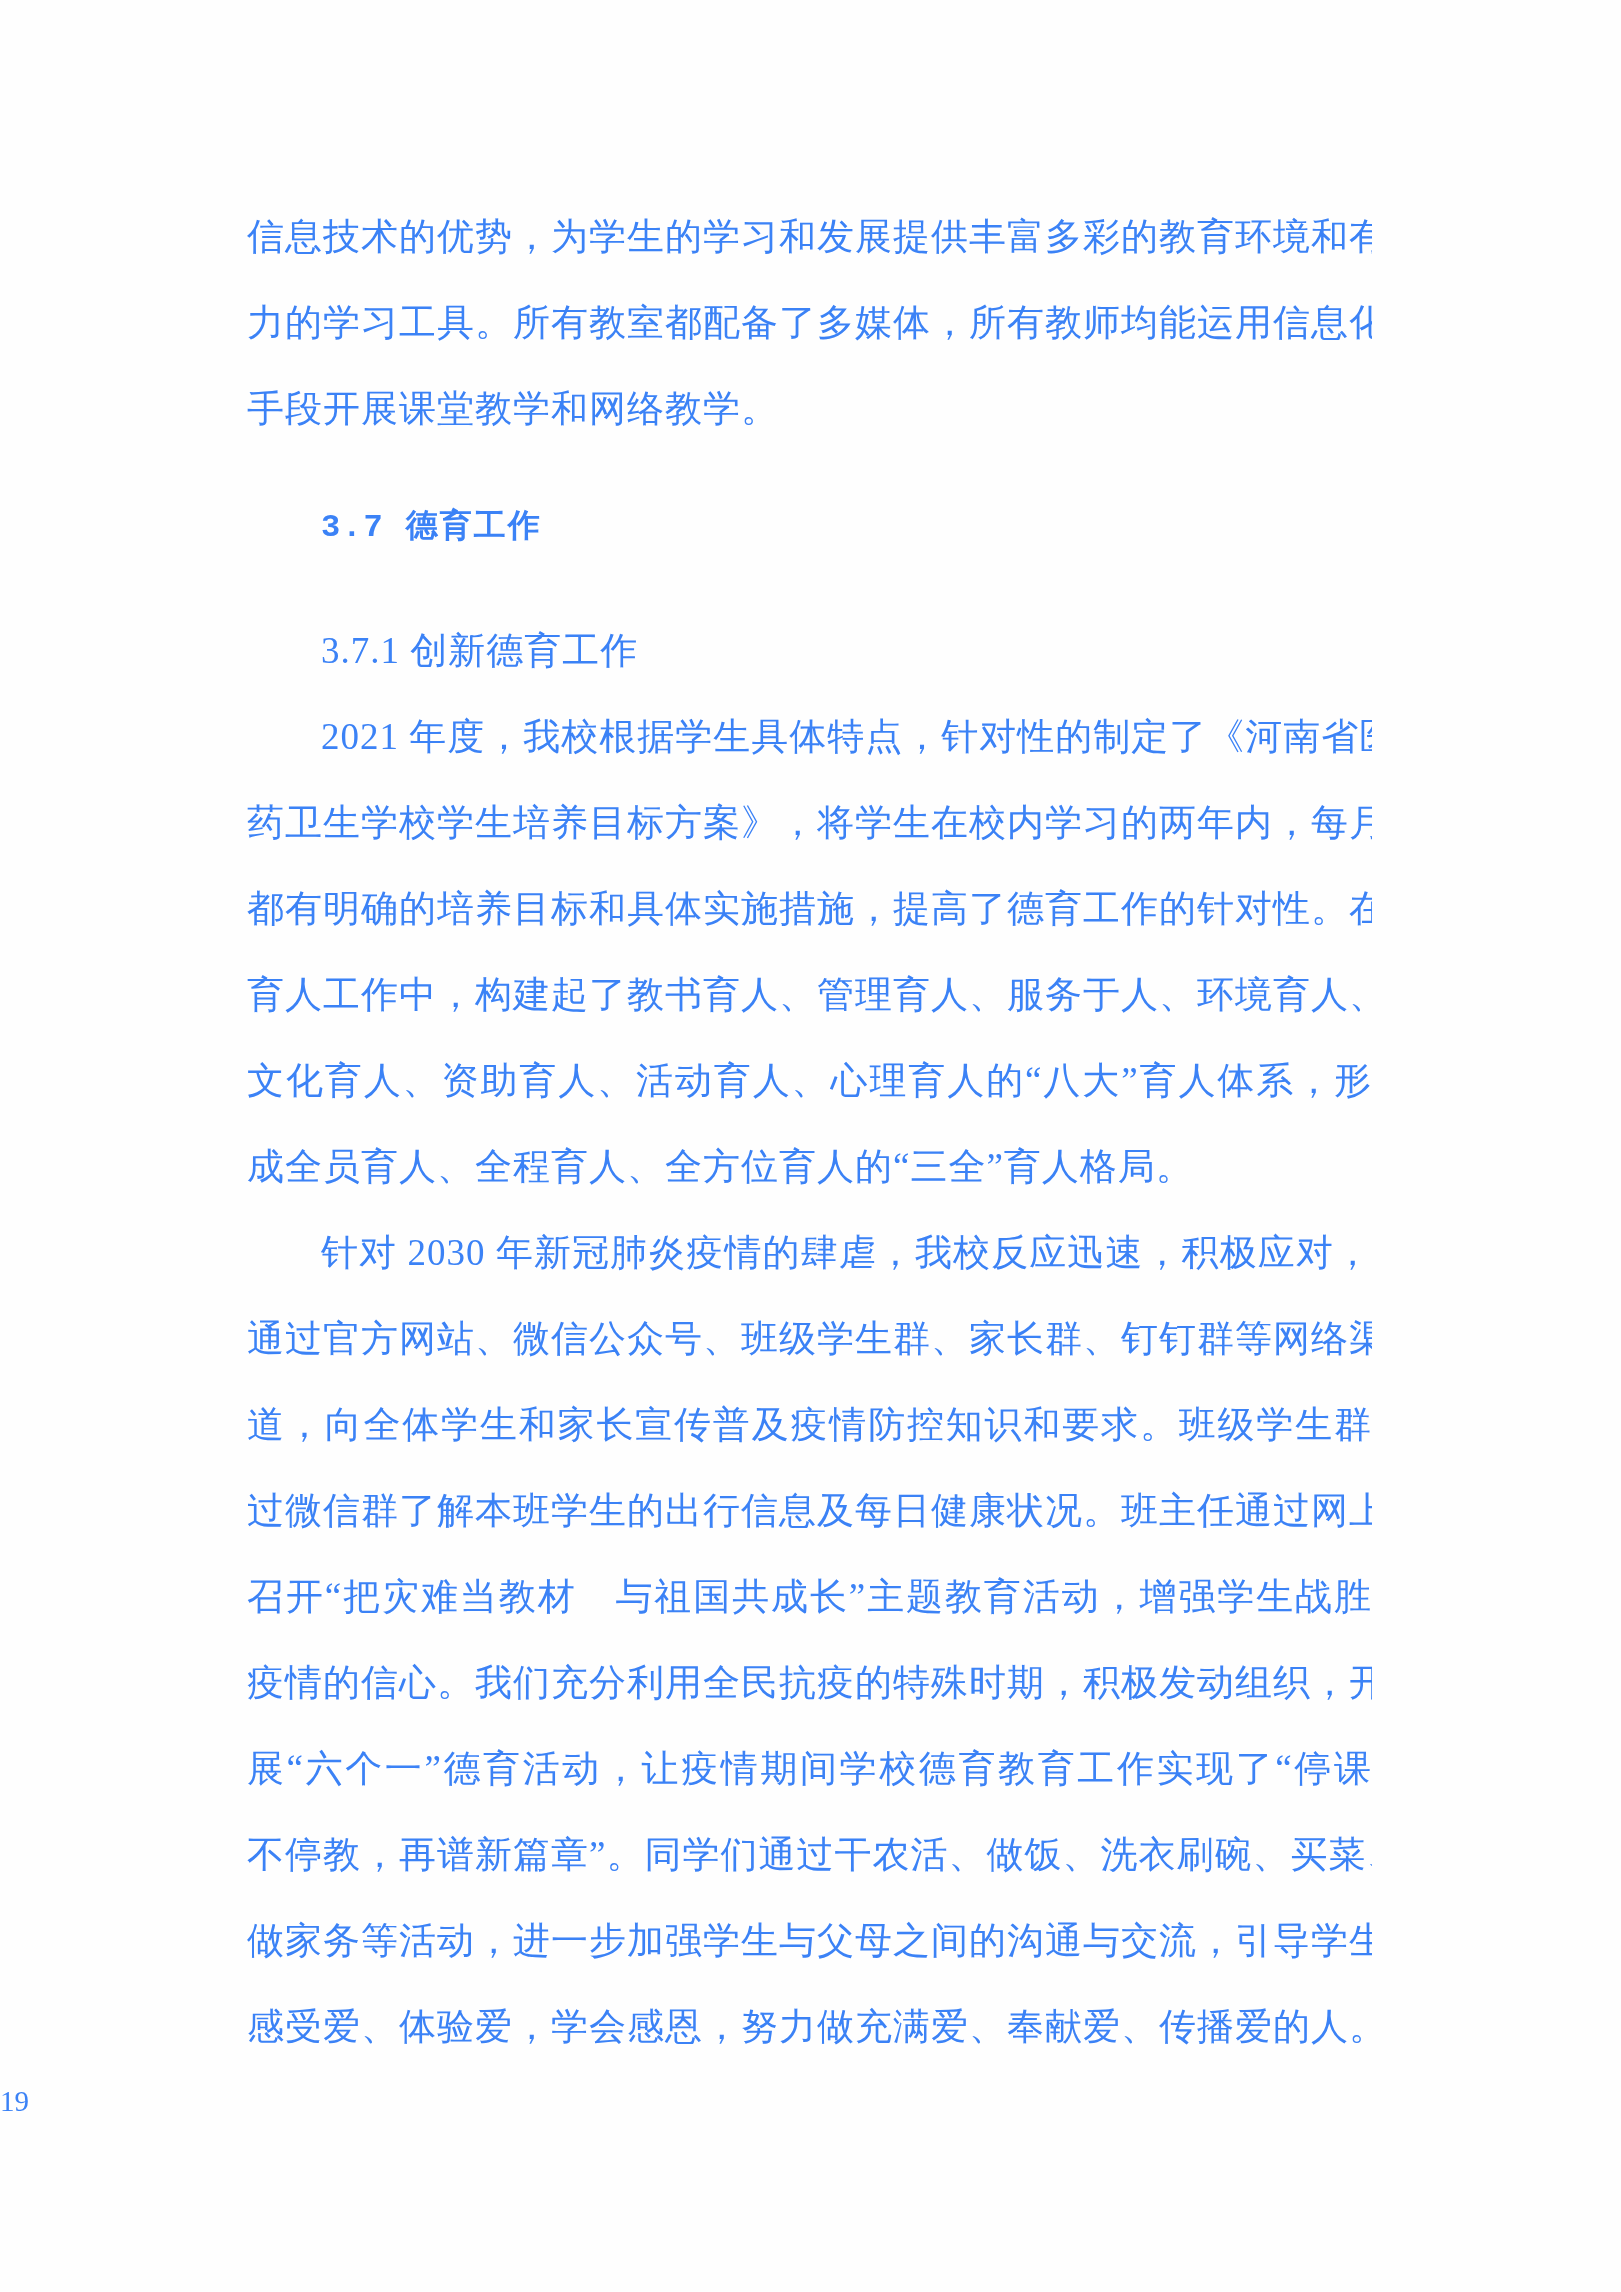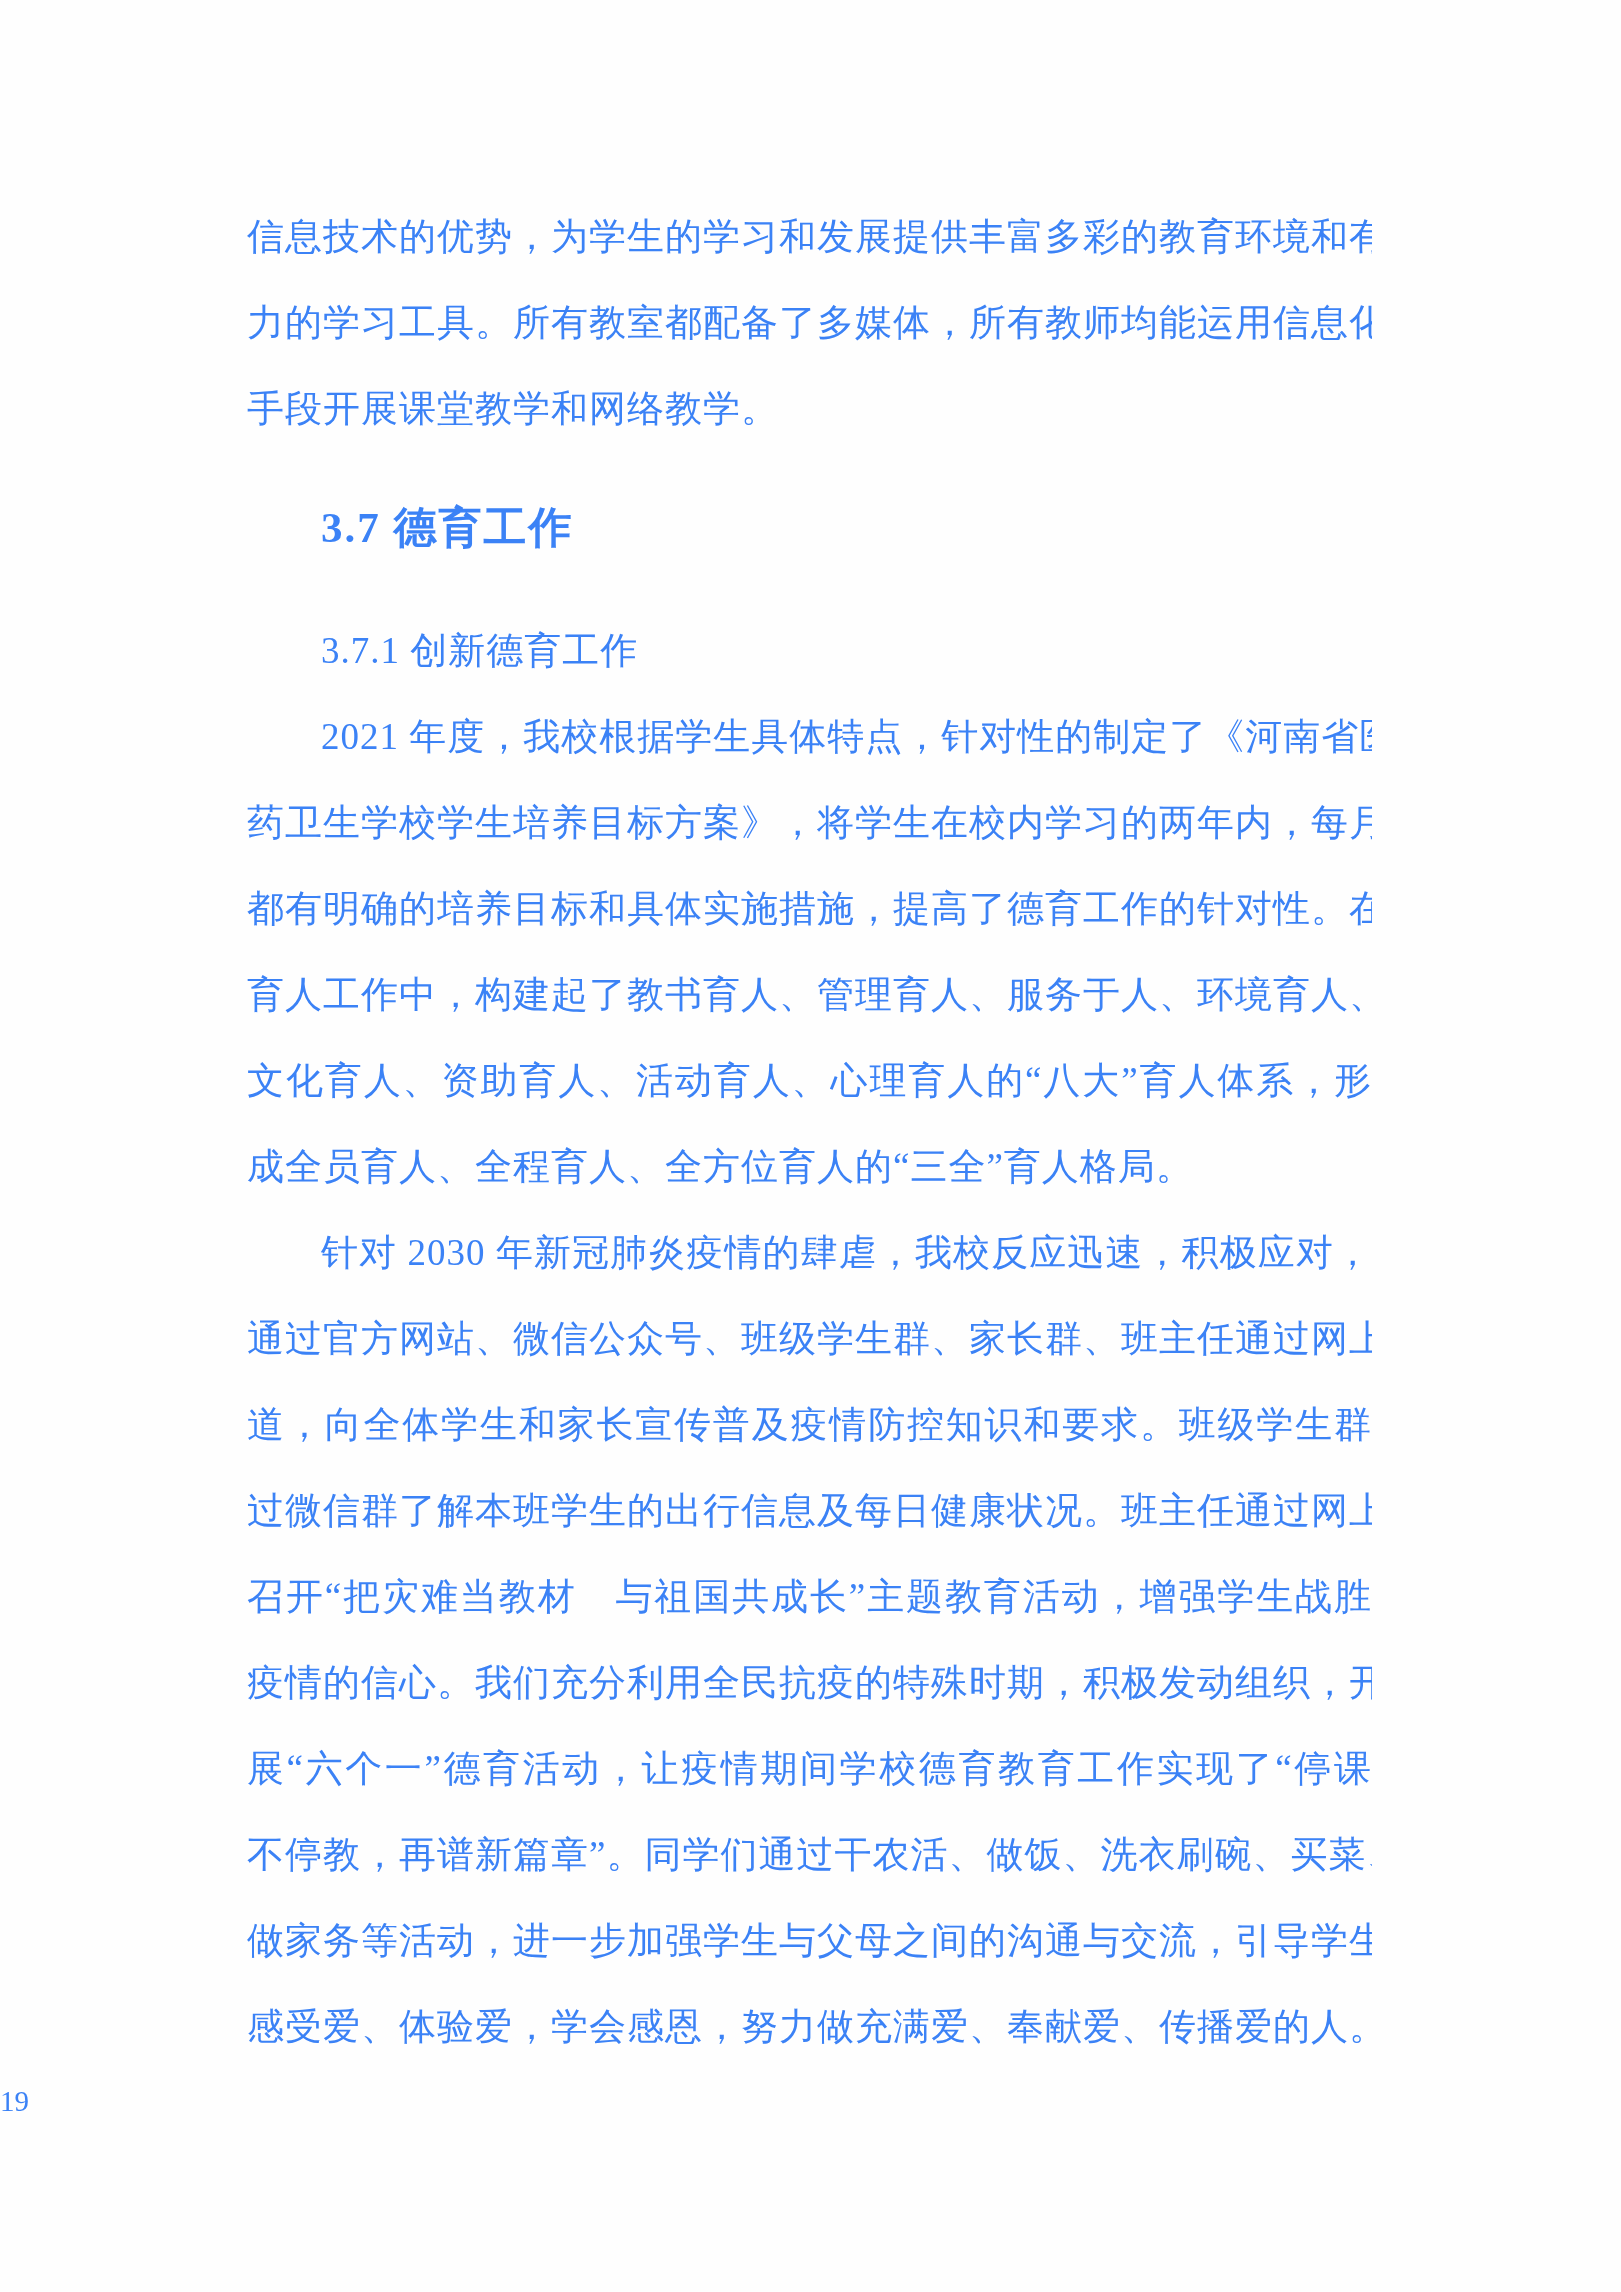--- a/index.html
+++ b/index.html
@@ -36,23 +36,24 @@
     text-align-last: left;
   }
   .para.indent .line:first-child {
     text-indent: 74px;
   }
   .h-section {
     margin: 33px 0 0 0;
     padding-left: 74px;
     height: 86px;
     line-height: 86px;
-    font-size: 43px;
+    font-size: 32px;
     font-weight: bold;
     letter-spacing: 2px;
+    font-family: Liberation Mono, monospace;
   }
   .h-sub {
     margin: 37px 0 0 0;
     padding-left: 74px;
     height: 86px;
     line-height: 86px;
     font-size: 37px;
     font-weight: normal;
     letter-spacing: 1px;
   }
@@ -87,21 +88,21 @@
         <div class="line">2021 年度，我校根据学生具体特点，针对性的制定了《河南省医</div>
         <div class="line">药卫生学校学生培养目标方案》，将学生在校内学习的两年内，每月</div>
         <div class="line">都有明确的培养目标和具体实施措施，提高了德育工作的针对性。在</div>
         <div class="line">育人工作中，构建起了教书育人、管理育人、服务于人、环境育人、</div>
         <div class="line">文化育人、资助育人、活动育人、心理育人的“八大”育人体系，形</div>
         <div class="line">成全员育人、全程育人、全方位育人的“三全”育人格局。</div>
       </div>
 
     <div class="para indent">
         <div class="line">针对 2030 年新冠肺炎疫情的肆虐，我校反应迅速，积极应对，</div>
-        <div class="line">通过官方网站、微信公众号、班级学生群、家长群、班主任通过网上</div>
+        <div class="line">通过官方网站、微信公众号、班级学生群、家长群、钉钉群等网络渠</div>
         <div class="line">道，向全体学生和家长宣传普及疫情防控知识和要求。班级学生群</div>
         <div class="line">过微信群了解本班学生的出行信息及每日健康状况。班主任通过网上</div>
         <div class="line">召开“把灾难当教材　与祖国共成长”主题教育活动，增强学生战胜</div>
         <div class="line">疫情的信心。我们充分利用全民抗疫的特殊时期，积极发动组织，开</div>
         <div class="line">展“六个一”德育活动，让疫情期间学校德育教育工作实现了“停课</div>
         <div class="line">不停教，再谱新篇章”。同学们通过干农活、做饭、洗衣刷碗、买菜、</div>
         <div class="line">做家务等活动，进一步加强学生与父母之间的沟通与交流，引导学生</div>
         <div class="line">感受爱、体验爱，学会感恩，努力做充满爱、奉献爱、传播爱的人。</div>
       </div>
 

